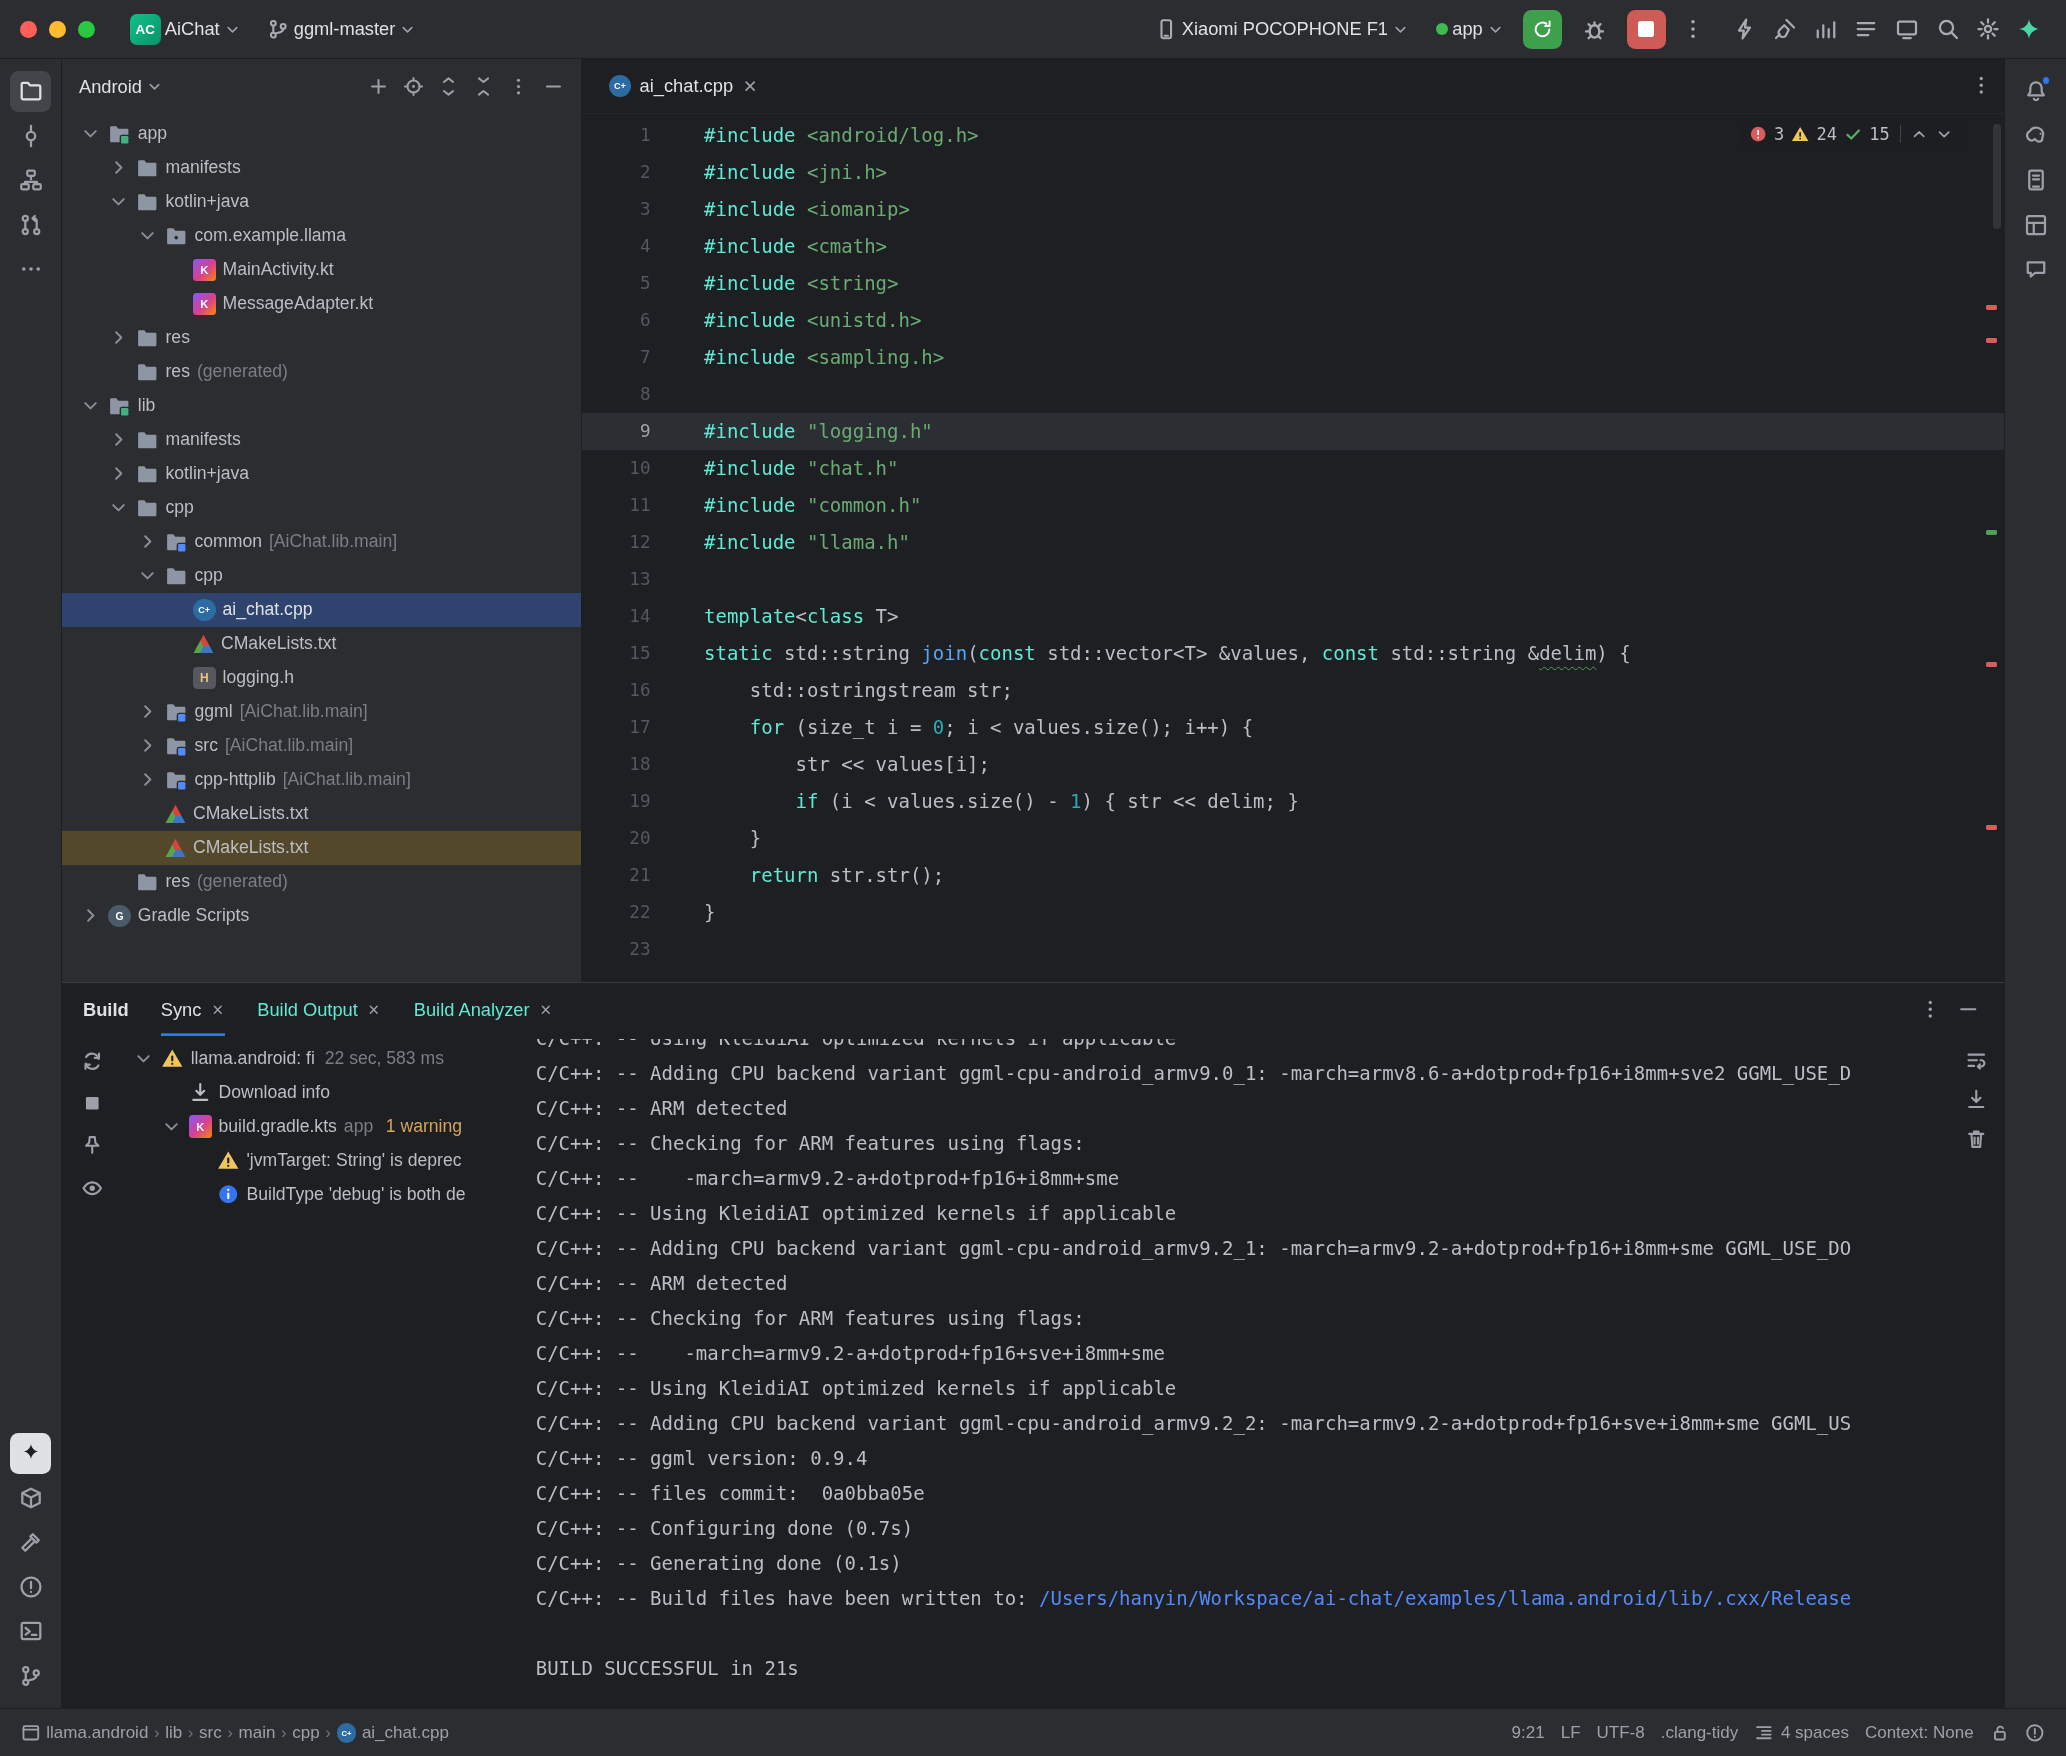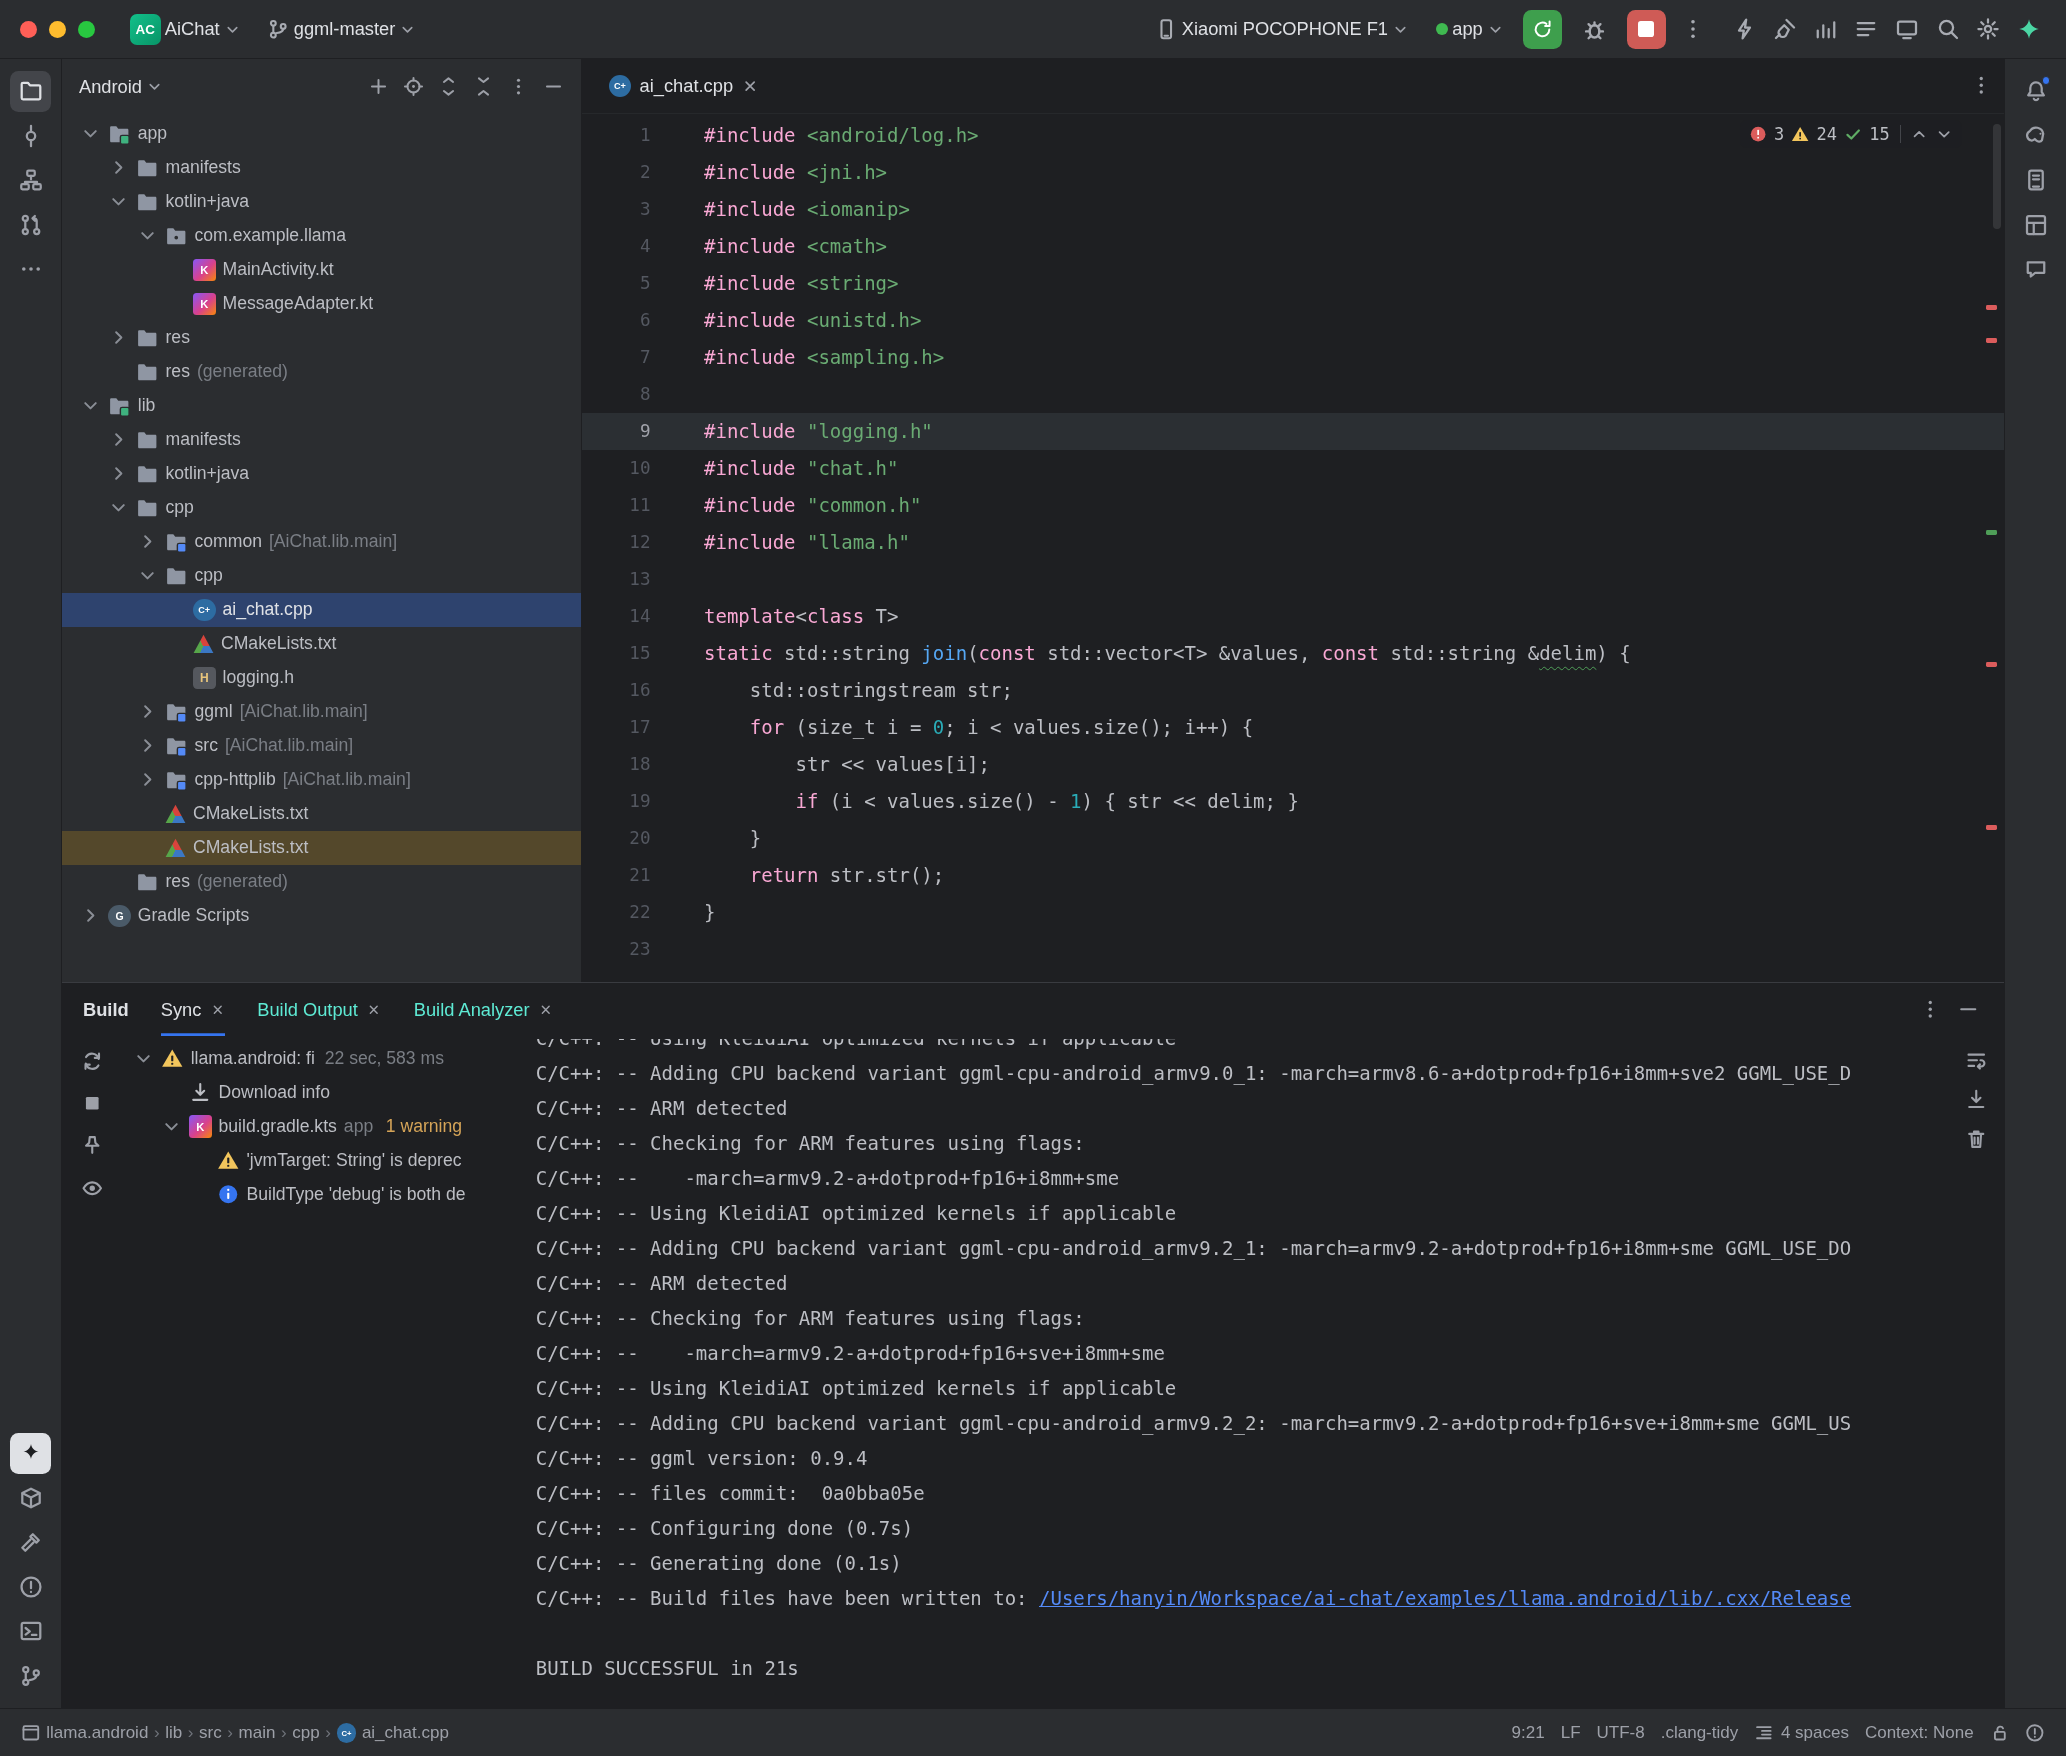--- a/index.html
+++ b/index.html
@@ -68,21 +68,21 @@
 .tab{display:flex;align-items:center;gap:8.4px;height:100%;padding:0 15.5px;font-size:18.3px;color:#dfe1e5}
 .tab-close{width:18.3px;height:18.3px;color:#9da0a8;display:inline-flex}
 .tab-close svg{width:100%;height:100%}
 .tab-bar-right{margin-left:auto;color:#9da0a8}
 .code-wrap{flex:1;position:relative;overflow:hidden;font-family:"DejaVu Sans Mono",monospace;font-size:19px;padding-top:2.8px}
 .cl{display:flex;height:37px;line-height:37px;white-space:pre}
 .cl.active{background:#2b2f33}
 .ln{width:98px;flex:0 0 auto;text-align:right;padding-right:29.5px;color:#545861;font-size:17.6px}
 .cl.active .ln{color:#a1a3ab}
 .ct{flex:1;padding-left:24px}
-.tok-p,.tok-k{color:#f9a8d4}
+.tok-p,.tok-k{color:#5eead4}
 .tok-s{color:#6aab73}
 .tok-f{color:#56a8f5}
 .tok-num{color:#2aacb8}
 .tok-x{color:#bcbec4}
 .tok-w{color:#bcbec4;text-decoration:underline wavy #4f9e58 1.4px;text-underline-offset:5.6px}
 .inspect{position:absolute;top:5.6px;right:42px;display:flex;align-items:center;gap:7px;font-size:17px;color:#bcbec4;background:rgba(30,31,34,.88);padding:4.2px 8.4px;border-radius:7px}
 .inspect .icon{width:18.3px;height:18.3px}
 .inspect .sep{width:0.7px;height:18.3px;background:#43454a;margin:0 2.8px}
 .vthumb{position:absolute;right:2.8px;top:9.8px;width:8.4px;height:105px;background:rgba(255,255,255,.10);border-radius:4.2px}
 .mark{position:absolute;right:7px;width:11.2px;height:4.9px;border-radius:1.4px}
@@ -100,21 +100,21 @@
 .bt-toolbar{width:60px;display:flex;flex-direction:column;align-items:center;padding-top:14px;gap:19.7px;color:#9da0a8;flex:0 0 auto}
 .bt-toolbar .icon{width:22.5px;height:22.5px}
 #build-tree{width:394px;flex:0 0 auto;padding-top:5.6px;font-size:17.6px;overflow:hidden}
 .bt-row{height:34px;display:flex;align-items:center;gap:7px;white-space:nowrap;overflow:hidden;color:#bcbec4}
 .bt-time{color:#7a7e85;margin-left:2.8px}
 .bt-badge{color:#d5a458;margin-left:5.6px}
 #console{flex:1;min-width:0;overflow:hidden;font-family:"DejaVu Sans Mono",monospace;font-size:19px;color:#bcbec4;padding:2.8px 0 0 19.7px}
 .con-line{height:35px;line-height:35px;white-space:pre}
 .con-line.clipped{height:17px;overflow:hidden}
 .con-line.clipped .con-text{display:block;margin-top:-18.3px}
-.con-link{color:#548af7;text-decoration:underline;cursor:pointer}
+.con-link{color:#548af7;cursor:pointer}
 .console-toolbar{width:56px;display:flex;flex-direction:column;align-items:center;gap:17px;padding-top:12.7px;color:#9da0a8;flex:0 0 auto}
 .console-toolbar .icon{width:22.5px;height:22.5px}
 
 #statusbar{height:49px;background:#2b2d30;border-top:0.7px solid #1e1f22;display:flex;align-items:center;padding:0 21px;font-size:17px;color:#9da0a8;gap:5.6px;flex:0 0 auto}
 #statusbar .icon{width:19.7px;height:19.7px}
 .crumb{white-space:nowrap}
 .crumb-sep{color:#6f737a;margin:0 5.6px}
 .sb-right{margin-left:auto;display:flex;align-items:flex-end;gap:16px}
 .sb-item{display:flex;align-items:center;gap:7px;white-space:nowrap}
 #breadcrumbs{display:flex;align-items:center}

